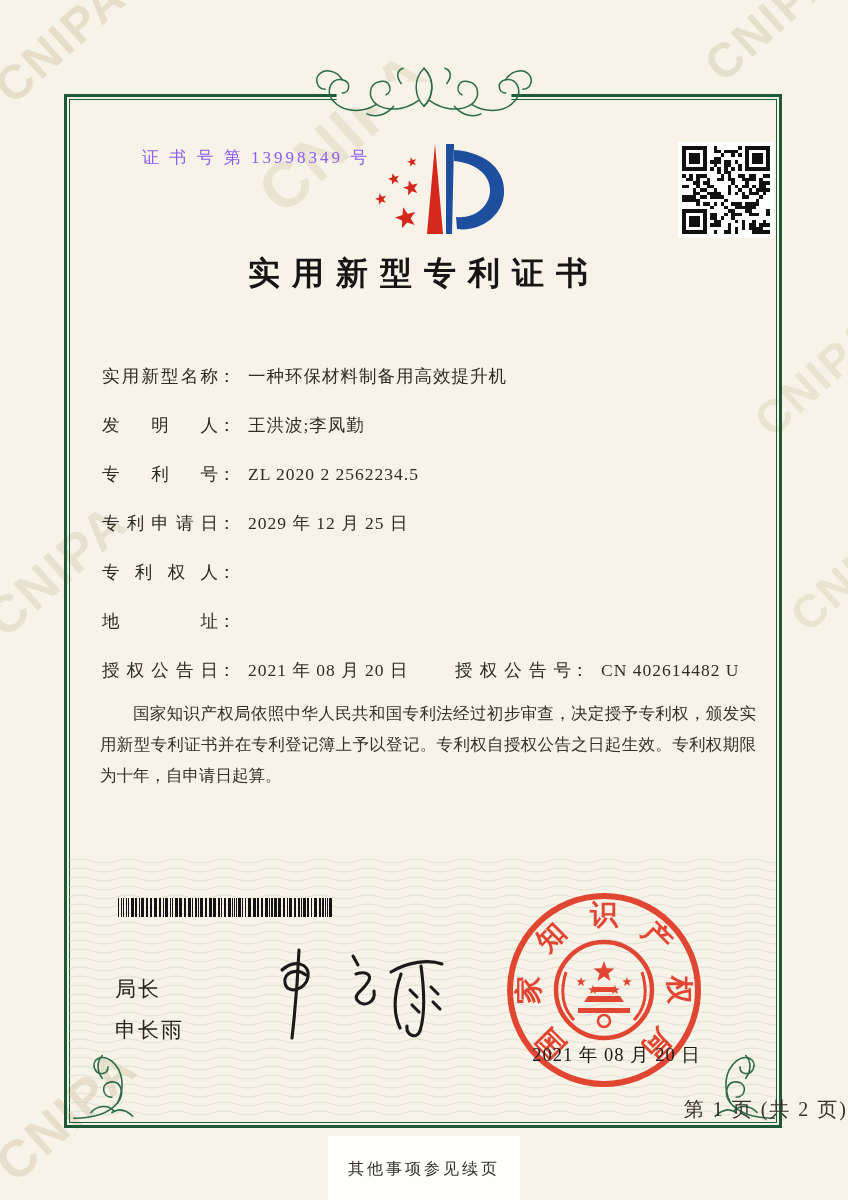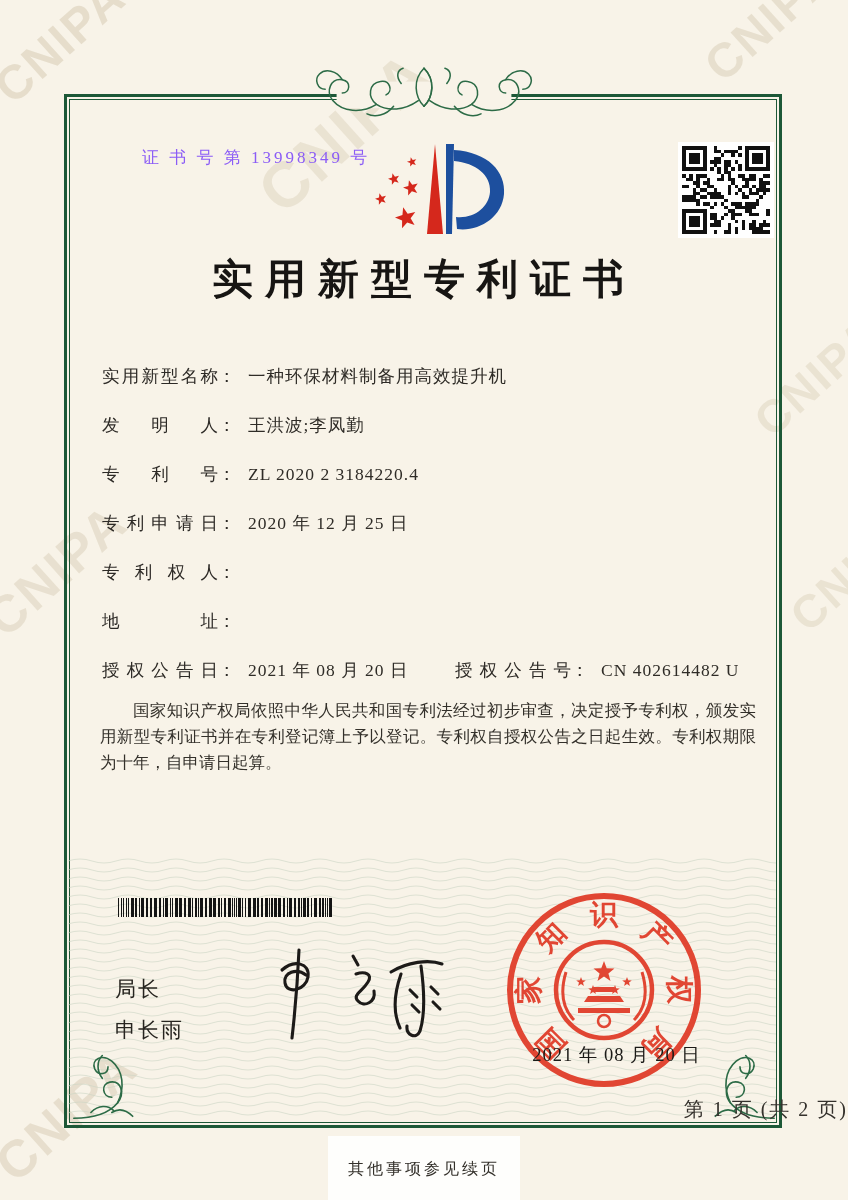--- a/index.html
+++ b/index.html
@@ -21,32 +21,32 @@
   }
   .cert-border .inner{position:absolute;inset:2px;border:1px solid #1d5837;}
   .orn-top{position:absolute;left:310px;top:62px;width:228px;height:62px;z-index:2;}
   .corner-fl{position:absolute;z-index:2;width:76px;height:76px;}
   .cert-no{position:absolute;left:102px;top:146px;font-size:17px;letter-spacing:3px;z-index:3;color:#8b5cf6;margin-left:40px;}
   .logo{position:absolute;left:350px;top:136px;width:168px;height:118px;z-index:3;}
   .qr-box{position:absolute;left:678px;top:142px;width:96px;height:96px;background:#fff;z-index:3;
     display:flex;align-items:center;justify-content:center;}
   .title{
     position:absolute;left:0;right:0;top:252px;text-align:center;z-index:3;
-    font-size:41px;font-weight:bold;letter-spacing:12px;color:#171513;
+    font-size:32px;font-weight:bold;letter-spacing:12px;color:#171513;
   }
   .fields{position:absolute;left:102px;top:364px;z-index:3;}
   .field-row{display:flex;align-items:baseline;font-size:17.5px;margin-bottom:27px;height:22px;}
   .f-label{display:inline-flex;justify-content:space-between;width:116px;color:#2d2a26;}
   .f-colon{width:18px;}
   .f-value{margin-left:12px;letter-spacing:1px;color:#2f2c27;}
   .grant-row{position:absolute;left:102px;top:658px;width:660px;display:flex;font-size:17.5px;z-index:3;}
   .grant-pair{display:flex;align-items:baseline;}
   .grant-pair.second{position:absolute;left:353px;}
   .paras{position:absolute;left:100px;top:698px;width:656px;z-index:3;
-    font-size:16.5px;line-height:26px;color:#33302a;}
+    font-size:16.5px;line-height:31px;color:#33302a;}
   .paras p{margin:0;text-indent:2em;text-align:justify;}
   .waves{position:absolute;left:68px;top:856px;width:708px;height:266px;z-index:1;}
   .barcode{position:absolute;left:118px;top:898px;width:218px;height:19px;z-index:3;}
   .official{position:absolute;left:115px;top:975px;z-index:3;
     font-family:"Liberation Sans","DejaVu Sans",sans-serif;font-size:21px;color:#26241f;}
   .official .row{margin-bottom:13px;letter-spacing:2px;}
   .signature{position:absolute;left:235px;top:942px;width:218px;height:104px;z-index:4;}
   .seal{position:absolute;left:496px;top:886px;width:216px;height:208px;z-index:3;opacity:.94;}
   .seal-date{position:absolute;left:514px;top:1042px;width:205px;text-align:center;z-index:4;
     font-size:18.5px;letter-spacing:1px;color:#1b1a17;}
@@ -386,32 +386,32 @@
         <span class="f-colon">：</span>
         <span class="f-value">王洪波;李凤勤</span>
     </div>
     <div class="field-row">
       <span class="f-label spread">
           <span>专</span>
           <span>利</span>
           <span>号</span>
         </span>
         <span class="f-colon">：</span>
-        <span class="f-value">ZL 2020 2 3184220.4</span>
+        <span class="f-value">ZL 2020 2 2562234.5</span>
     </div>
     <div class="field-row">
       <span class="f-label spread">
           <span>专</span>
           <span>利</span>
           <span>申</span>
           <span>请</span>
           <span>日</span>
         </span>
         <span class="f-colon">：</span>
-        <span class="f-value">2020 年 12 月 25 日</span>
+        <span class="f-value">2029 年 12 月 25 日</span>
     </div>
     <div class="field-row">
       <span class="f-label spread">
           <span>专</span>
           <span>利</span>
           <span>权</span>
           <span>人</span>
         </span>
         <span class="f-colon">：</span>
     </div>

